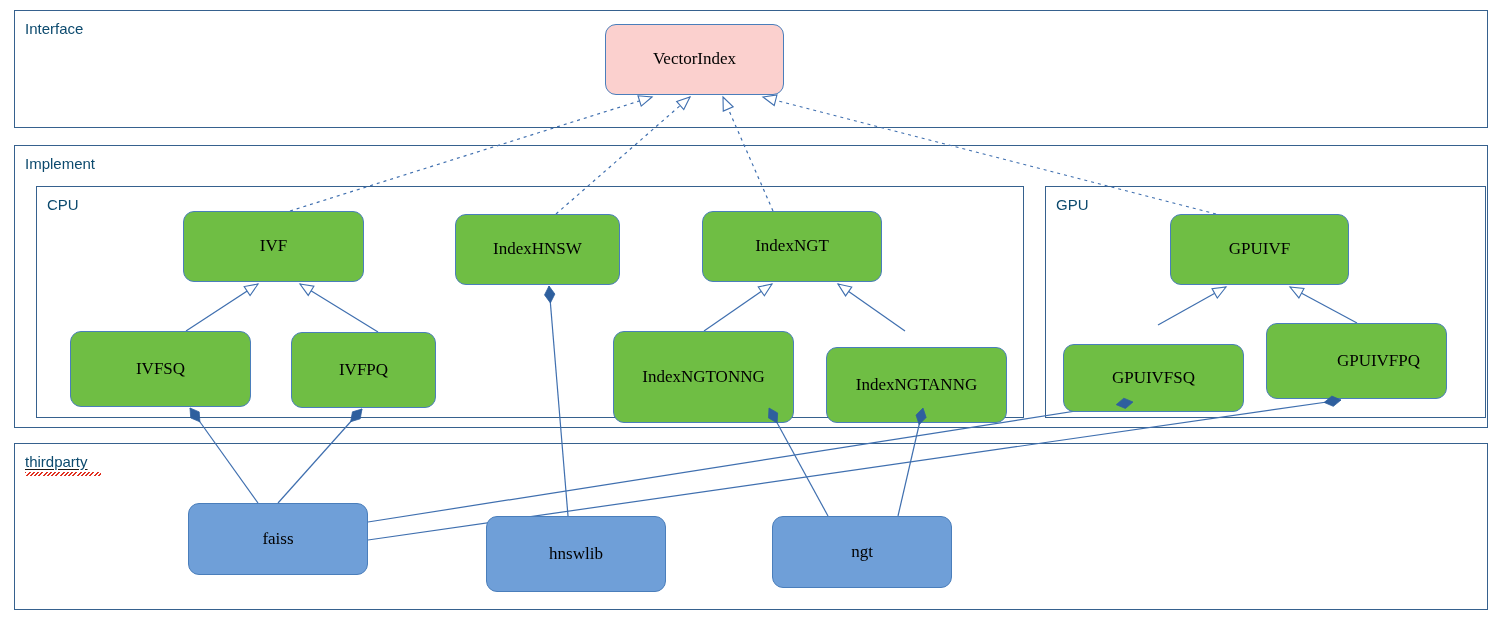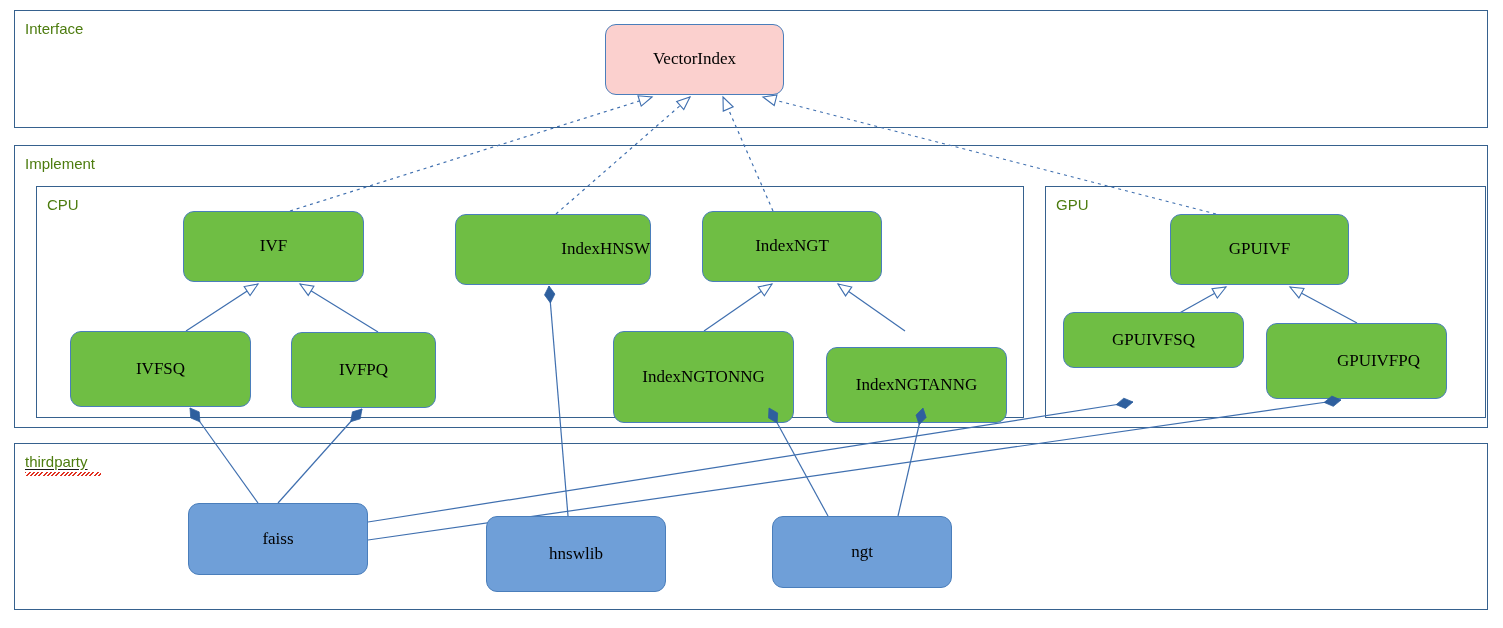--- a/index.html
+++ b/index.html
@@ -20,21 +20,21 @@
   .frame {
     position: absolute;
     border: 1px solid #36618E;
     background: transparent;
     box-sizing: border-box;
   }
   .frame-label {
     position: absolute;
     font-family: "Liberation Sans", sans-serif;
     font-size: 15px;
-    color: #4d7c0f;
+    color: #0c4a6e;
     white-space: nowrap;
     line-height: 1;
   }
   .frame-label.spell-error {
     text-decoration: underline;
     text-decoration-color: #1a1a1a;
     text-underline-offset: 2px;
   }
   .squiggle {
     position: absolute;
@@ -118,42 +118,42 @@
       <line x1="898" y1="516" x2="923" y2="408" stroke="#3F6FAF" stroke-width="1.2"></line>
     </svg>
 
   <div id="nodes">
       <div class="node iface" style="left: 605px; top: 24px; width: 179px; height: 71px; border-color: rgb(74, 126, 187);">
         <span>VectorIndex</span>
       </div>
       <div class="node impl" style="left: 183px; top: 211px; width: 181px; height: 71px; border-color: rgb(74, 126, 187);">
         <span>IVF</span>
       </div>
-      <div class="node impl" style="left: 455px; top: 214px; width: 196px; height: 71px; border-color: rgb(74, 126, 187); justify-content: flex-end;">
+      <div class="node impl" style="left: 455px; top: 214px; width: 165px; height: 71px; border-color: rgb(74, 126, 187);">
         <span>IndexHNSW</span>
       </div>
       <div class="node impl" style="left: 702px; top: 211px; width: 180px; height: 71px; border-color: rgb(74, 126, 187);">
         <span>IndexNGT</span>
       </div>
       <div class="node impl" style="left: 70px; top: 331px; width: 181px; height: 76px; border-color: rgb(74, 126, 187); text-align: center;">
         <span>IVFSQ</span>
       </div>
       <div class="node impl" style="left: 291px; top: 332px; width: 145px; height: 76px; border-color: rgb(74, 126, 187);">
         <span>IVFPQ</span>
       </div>
       <div class="node impl" style="left: 613px; top: 331px; width: 181px; height: 92px; border-color: rgb(74, 126, 187);">
         <span>IndexNGTONNG</span>
       </div>
       <div class="node impl" style="left: 826px; top: 331px; width: 181px; height: 76px; border-color: rgb(74, 126, 187); margin-top: 16px;">
         <span>IndexNGTANNG</span>
       </div>
       <div class="node impl" style="left: 1170px; top: 214px; width: 179px; height: 71px; border-color: rgb(74, 126, 187);">
         <span>GPUIVF</span>
       </div>
-      <div class="node impl" style="left: 1063px; top: 312px; width: 181px; height: 56px; border-color: rgb(74, 126, 187); align-items: center;">
+      <div class="node impl" style="left: 1063px; top: 344px; width: 181px; height: 68px; border-color: rgb(74, 126, 187); align-items: center;">
         <span>GPUIVFSQ</span>
       </div>
       <div class="node impl" style="left: 1266px; top: 323px; width: 181px; height: 76px; border-color: rgb(74, 126, 187); padding-left: 44px;">
         <span>GPUIVFPQ</span>
       </div>
       <div class="node third" style="left: 188px; top: 503px; width: 180px; height: 72px; border-color: rgb(74, 126, 187);">
         <span>faiss</span>
       </div>
       <div class="node third" style="left: 486px; top: 516px; width: 180px; height: 76px; border-color: rgb(74, 126, 187);">
         <span>hnswlib</span>

